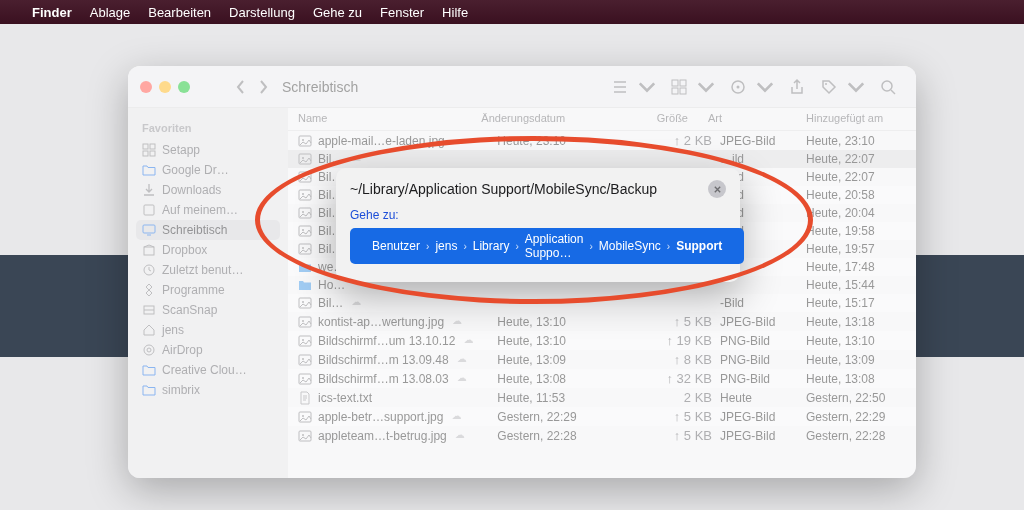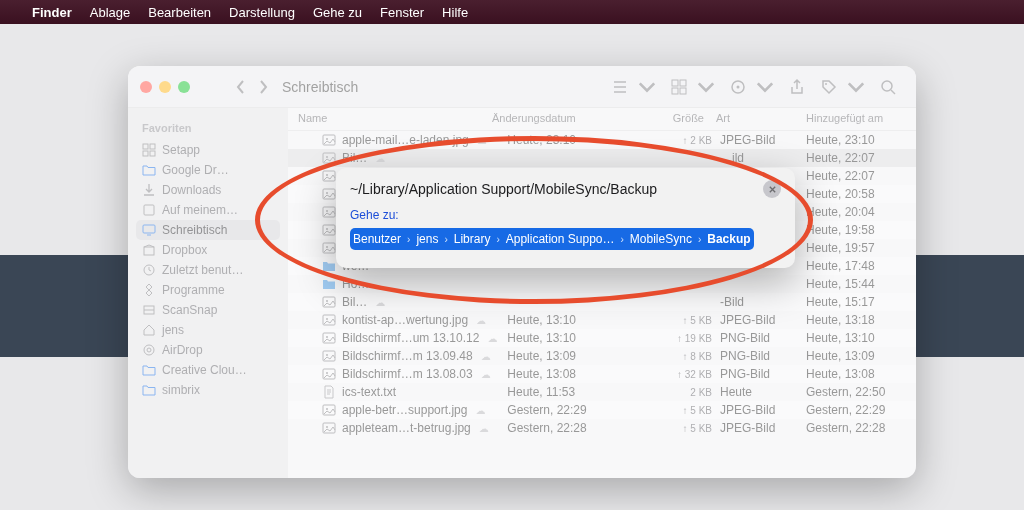--- a/index.html
+++ b/index.html
@@ -45,52 +45,52 @@
   }
   .sidebar-heading{font-size:11px; color:#9c9ca0; font-weight:600; margin:4px 6px 6px;}
   .sb-item{display:flex; align-items:center; gap:6px; padding:3px 6px; border-radius:5px; color:#6d6d72; font-size:12px; white-space:nowrap; overflow:hidden; text-overflow:ellipsis;}
   .sb-item.selected{background:#d6d6d9; color:#3a3a3e;}
   .sb-ic{width:14px;height:14px;flex:0 0 14px;}
   .sb-ic svg{width:14px;height:14px;display:block;}
   .sb-blue{color:#2c7be5;}
   .sb-grey{color:#8a8a8e;}
 
   .file-list{flex:1;overflow:hidden;display:flex;flex-direction:column;}
-  .fl-header{display:flex;font-size:11px;color:#7a7a7e;border-bottom:1px solid #e0e0e2;padding:4px 10px 6px;gap:12px;}
+  .fl-header{display:flex;font-size:11px;color:#7a7a7e;border-bottom:1px solid #e0e0e2;padding:4px 10px 6px;gap:20px;}
   .col-name{flex:1.4;} .col-date{flex:1;} .col-size{width:70px;text-align:right;} .col-kind{width:78px;} .col-added{width:100px;}
   .rows{flex:1;overflow:hidden;}
   .row{display:flex;padding:2px 10px;font-size:12px;color:#444;gap:8px;align-items:center;}
   .row.alt{background:#f6f6f7;}
   .row.sel{background:#dedee1;}
-  .row .col-name{display:flex;gap:6px;align-items:center;overflow:hidden;margin-left:24px;}
+  .row .col-name{display:flex;gap:6px;align-items:flex-start;overflow:hidden;}
   .fname{white-space:nowrap;overflow:hidden;text-overflow:ellipsis;color:#444;}
   .cloudmark{color:#bcbcc0;font-size:10px;margin-left:2px;}
-  .row .col-size{color:#6d6d72;font-size:10px;}
+  .row .col-size{color:#6d6d72;font-size:13px;}
   .row .col-date{color:#444;font-size:12px;}
   .row .col-kind{color:#444;font-size:12px;white-space:nowrap;overflow:hidden;text-overflow:ellipsis;}
   .row .col-added{color:#444;font-size:12px;white-space:nowrap;}
   .file-ic{width:14px;height:14px;color:#8a8a8e;}
   .file-ic svg{width:14px;height:14px;display:block;}
   .folder-ic{color:#2c8de6;}
   .txt-ic{color:#9b9b9f;}
 
   
   .dim{position:absolute;inset:0;background:rgba(255,255,255,.45);}
 
   
   .goto-pop{
-    position:absolute; left:336px; top:168px; width:459px;
+    position:absolute; left:336px; top:168px; width:404px;
     background:#f2f2f2; border-radius:10px; box-shadow:0 14px 40px rgba(0,0,0,.30);
     padding:12px 14px 18px;
   }
   .goto-input-row{display:flex;align-items:center;gap:8px;}
   .goto-input{flex:1;font-size:14px;color:#1c1c1e;}
   .goto-close{width:18px;height:18px;background:#c7c7cc;border-radius:50%;display:flex;align-items:center;justify-content:center;color:#6d6d70;font-size:11px;cursor:pointer;}
   .goto-label{font-size:12px;color:#1d4ed8;margin:10px 0 6px;}
-  .breadcrumb{display:inline-flex;background:#176ae5;color:#fff;border-radius:5px;padding:4px 3px;font-size:12px;align-items:center;gap:6px;}
+  .breadcrumb{display:inline-flex;background:#176ae5;color:#fff;border-radius:5px;padding:4px 22px;font-size:12px;align-items:center;gap:6px;}
   .breadcrumb .bc-bold{font-weight:700;}
   .breadcrumb .chev{opacity:.8;font-size:10px;}
 
   
   .annot-ellipse{
     position:absolute;
     left:255px; top:136px; width:558px; height:168px;
     border:5px solid #e74c2d; border-radius:50%;
     pointer-events:none;
   }
@@ -618,17 +618,17 @@
       <span>Benutzer</span>
       <span class="chev">›</span>
       <span>jens</span>
       <span class="chev">›</span>
       <span>Library</span>
       <span class="chev">›</span>
       <span>Application Suppo…</span>
       <span class="chev">›</span>
       <span>MobileSync</span>
       <span class="chev">›</span>
-      <span class="bc-bold">Backup</span>
+      <span class="bc-bold">Support</span>
     </div>
 </div>
 
 <div class="annot-ellipse"></div>
 
 </body></html>

